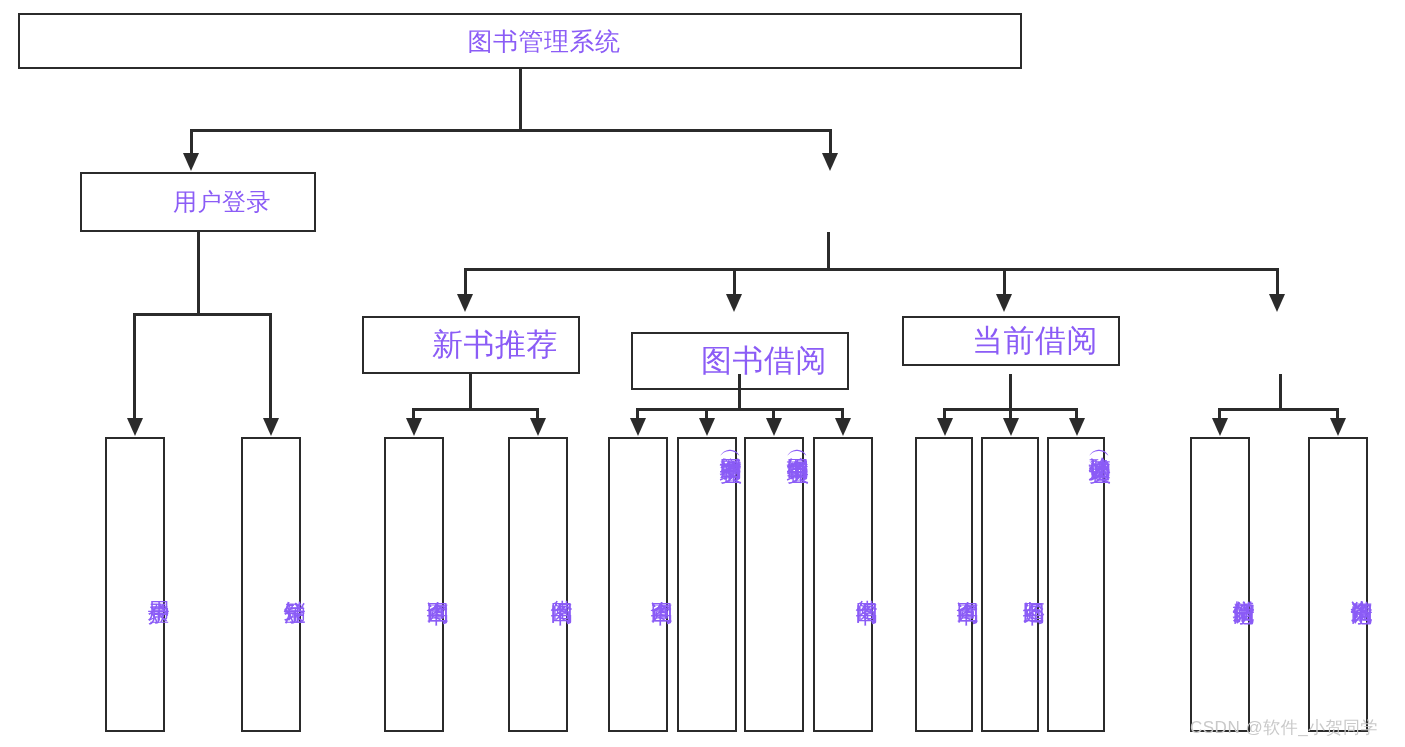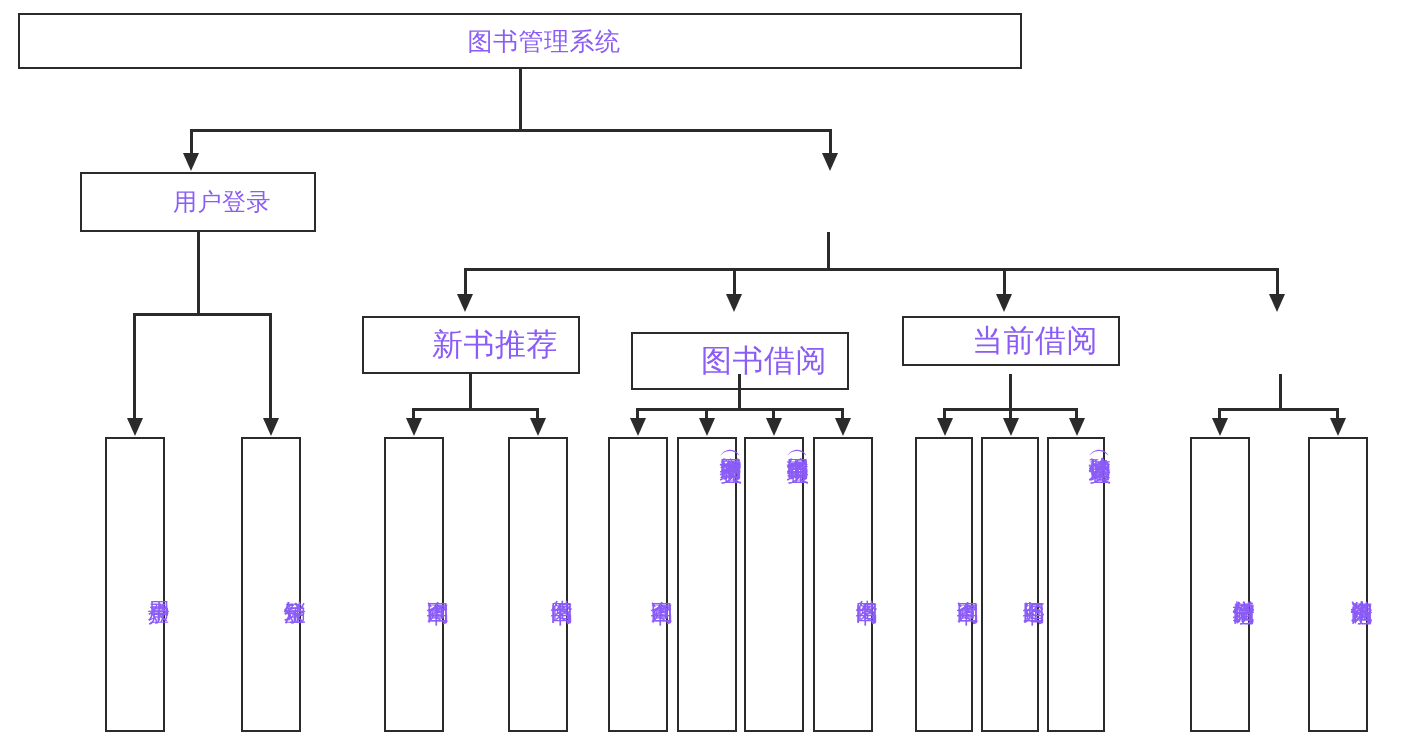--- a/index.html
+++ b/index.html
@@ -196,14 +196,15 @@
     <span class="label">确认归还（管理员）</span>
   </div>
 
   <div class="node leaf vmid" style="left:1190px; top:437px; width:60px; height:295px;">
     <span class="label">新增借阅记录</span>
   </div>
   <div class="node leaf vmid" style="left:1308px; top:437px; width:60px; height:295px;">
     <span class="label">查询借阅记录</span>
   </div>
 
+  <div class="watermark" style="left:1190px; top:716px;">CSDN @软件_小贺同学</div>
 
 </div>
 
 </body></html>

